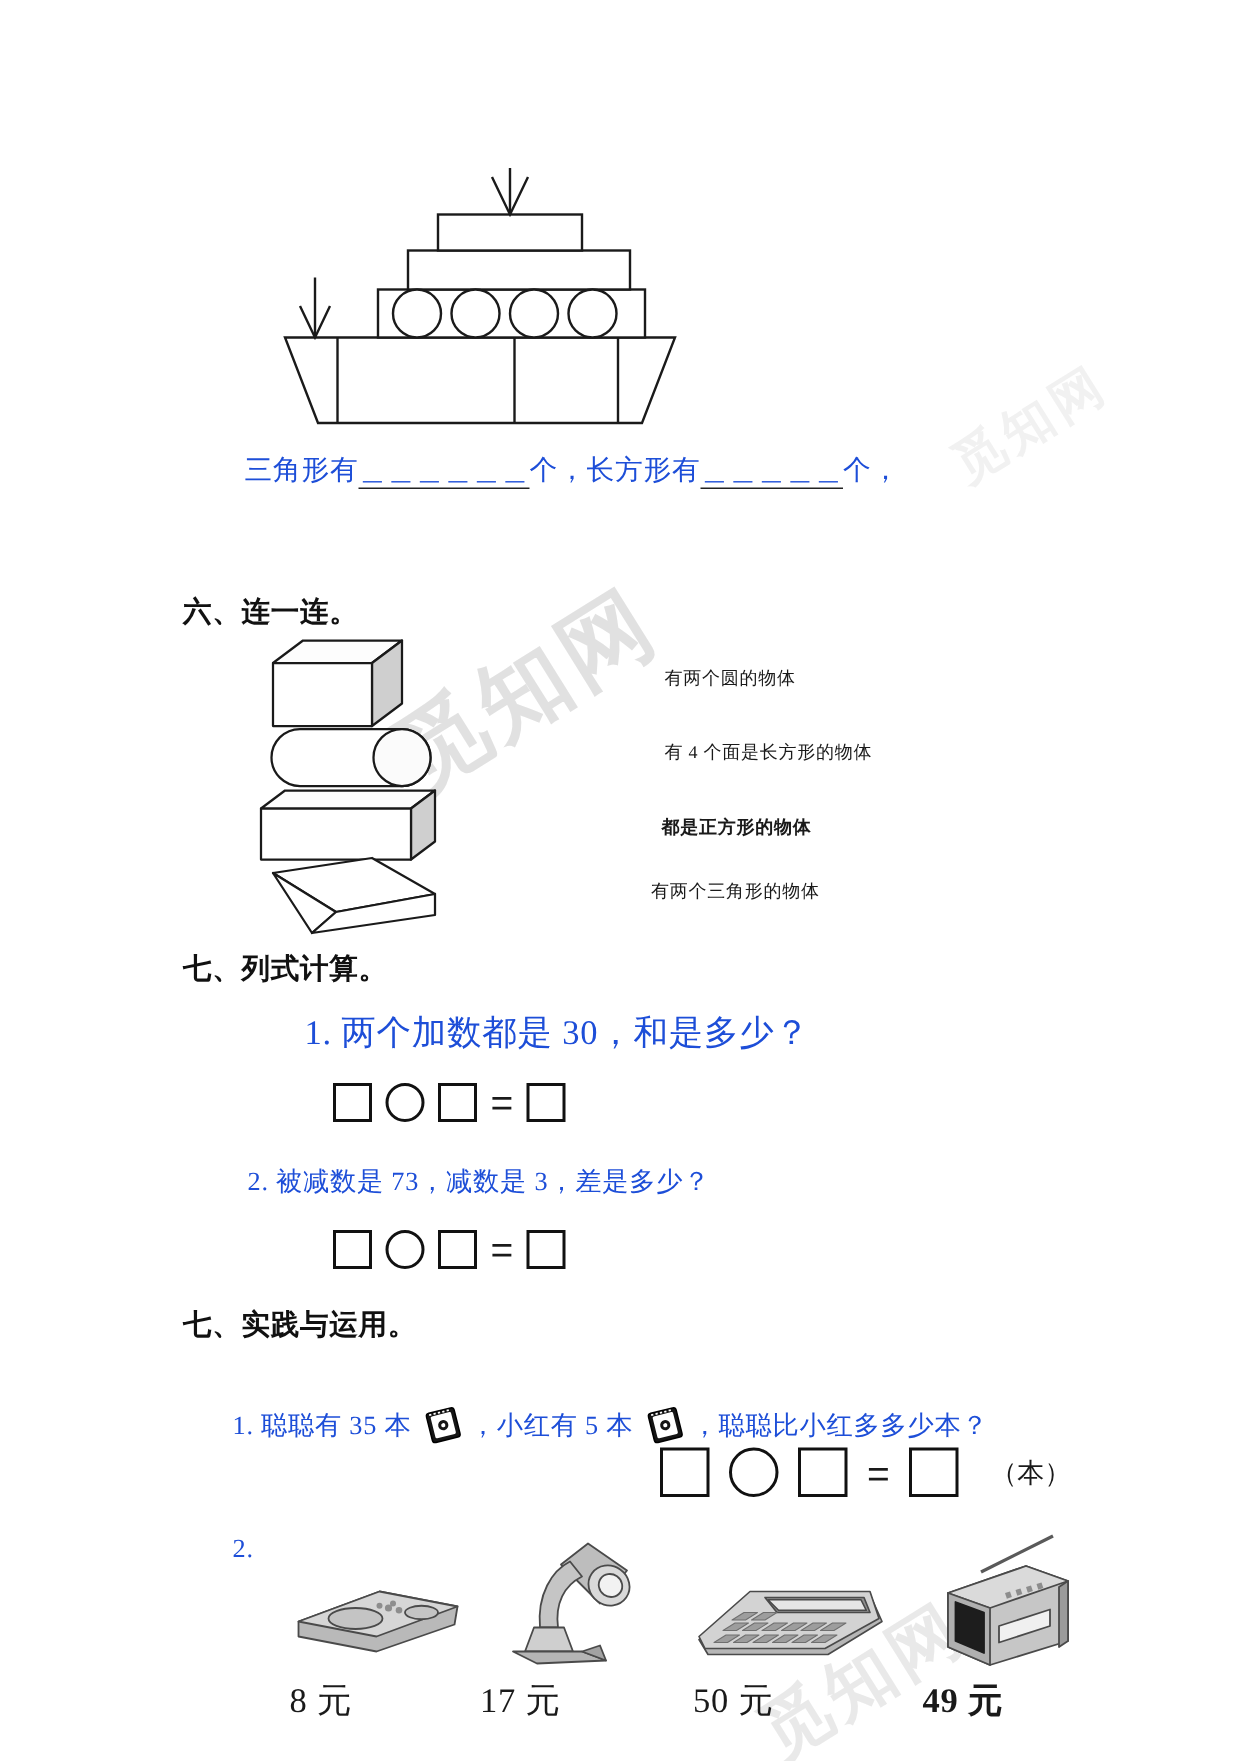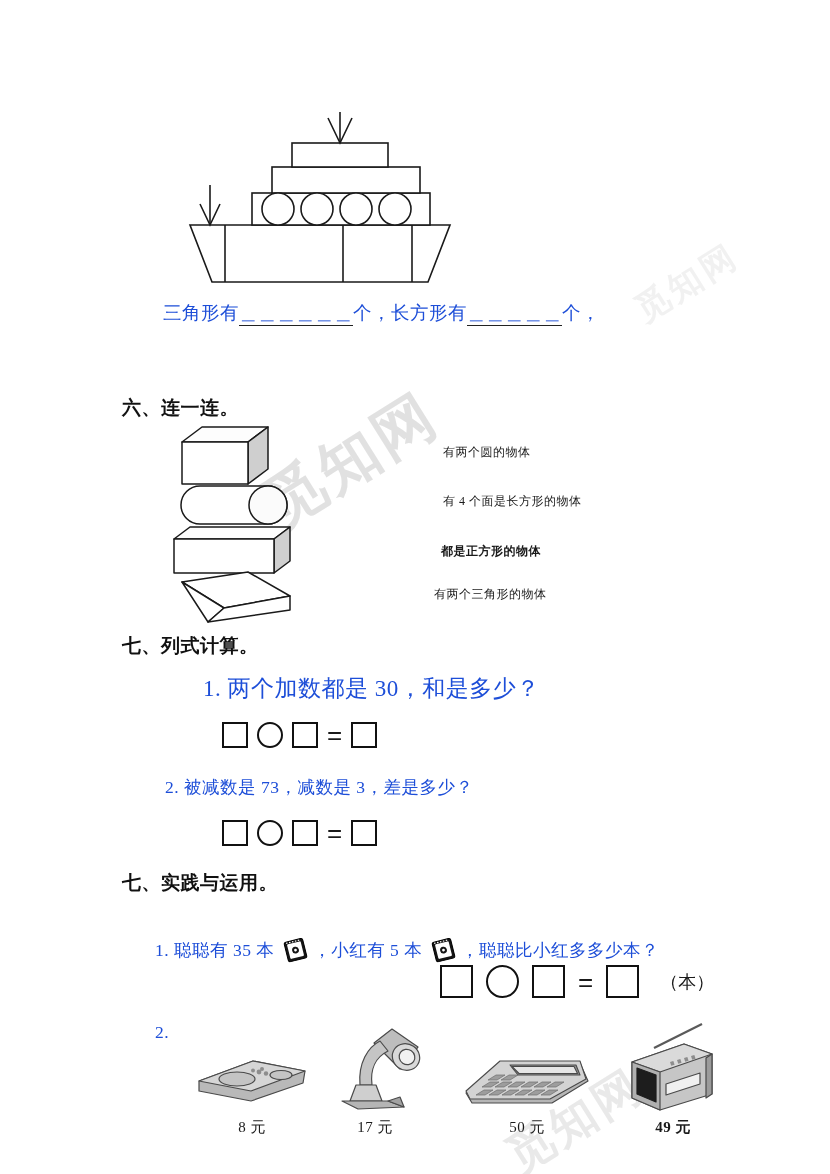--- a/index.html
+++ b/index.html
@@ -56,23 +56,23 @@
     color: #1d4ed8;
   }
   .opt-line {
     position: absolute;
     font-size: 12px;
     letter-spacing: .5px;
     white-space: nowrap;
   }
   .price-label {
     position: absolute;
-    font-size: 15px;
+    font-size: 23px;
     letter-spacing: .5px;
-    text-align: center;
+    text-align: left;
     white-space: nowrap;
   }
   .price-label.bold { font-weight: 700; }
   .blank-u { text-decoration: none; border-bottom: 1.4px solid #222; display:inline-block; }
 
   
   .eq-row { position: absolute; display: flex; align-items: center; }
   .eq-box {
     border: 2.3px solid #111;
     background: #fff;

